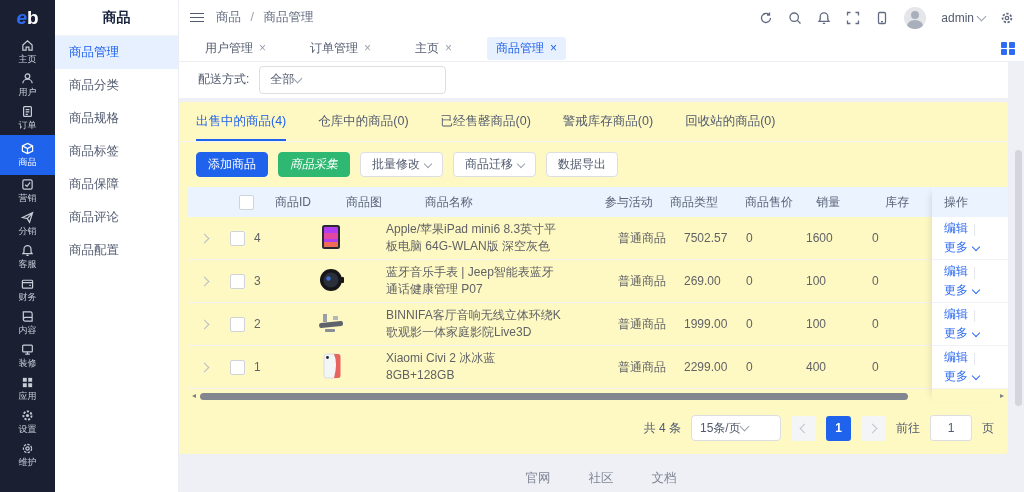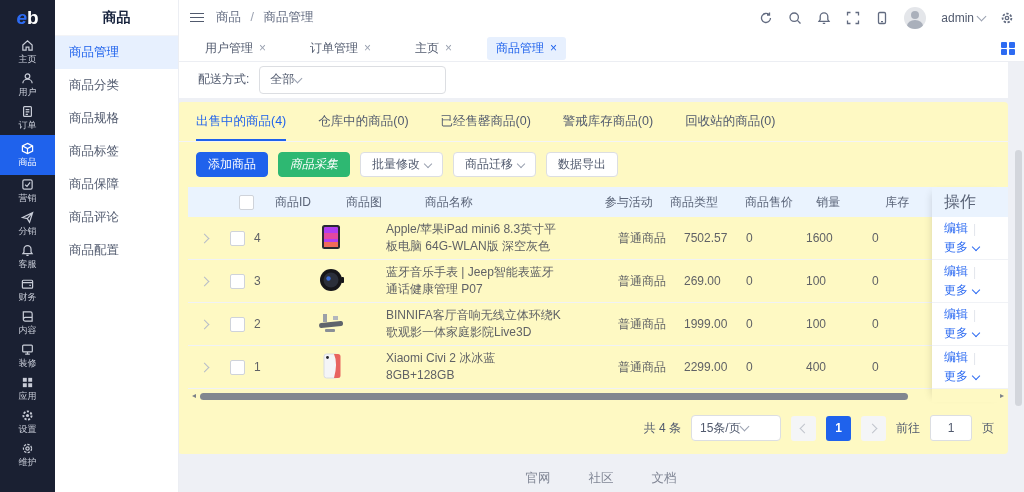--- a/index.html
+++ b/index.html
@@ -85,21 +85,21 @@
   .c-sort{width:50px;}
   .expand{width:6px;height:6px;border-right:1.3px solid #b6bcc8;border-top:1.3px solid #b6bcc8;
           transform:rotate(45deg);cursor:pointer;}
   .cbx{width:13px;height:13px;border:1px solid #cfd3da;border-radius:2px;background:#fff;cursor:pointer;}
   .thumb{width:30px;height:30px;border-radius:3px;}
   
   .opcol{position:absolute;top:0;right:0;width:76px;height:100%;z-index:5;
          box-shadow:-6px 0 8px -6px rgba(0,0,0,.15);}
   .opcell{background:#fff;height:42px;border-bottom:1px solid #f0f2f6;display:flex;flex-direction:column;
           justify-content:center;padding-left:12px;font-size:12px;gap:2px;}
-  .ophead{background:#eaf3fe;height:30px;display:flex;align-items:center;padding-left:12px;font-size:16px;color:#5a6478;}
+  .ophead{background:#eaf3fe;height:30px;display:flex;align-items:center;padding-left:12px;font-size:12px;color:#5a6478;}
   .oplink{color:#2d6bf2;cursor:pointer;display:flex;align-items:center;gap:5px;}
   .oplink .bar{color:#e3e6ec;}
   .oplink .chev{border-color:#2d6bf2;width:5px;height:5px;margin-top:-2px;}
   
   .hscroll{display:flex;align-items:center;height:12px;margin:1px 2px 0 2px;gap:2px;}
   .harrow{font-size:8px;color:#7b8088;width:8px;text-align:center;cursor:pointer;line-height:12px;}
   .htrack{flex:1;height:7px;position:relative;}
   .hthumb{position:absolute;left:0;top:0;height:7px;width:89%;background:#82878f;border-radius:4px;cursor:pointer;}
   
   .pgn{display:flex;align-items:center;justify-content:flex-end;gap:10px;padding:13px 14px 13px 0;font-size:12px;color:#515a6e;}

